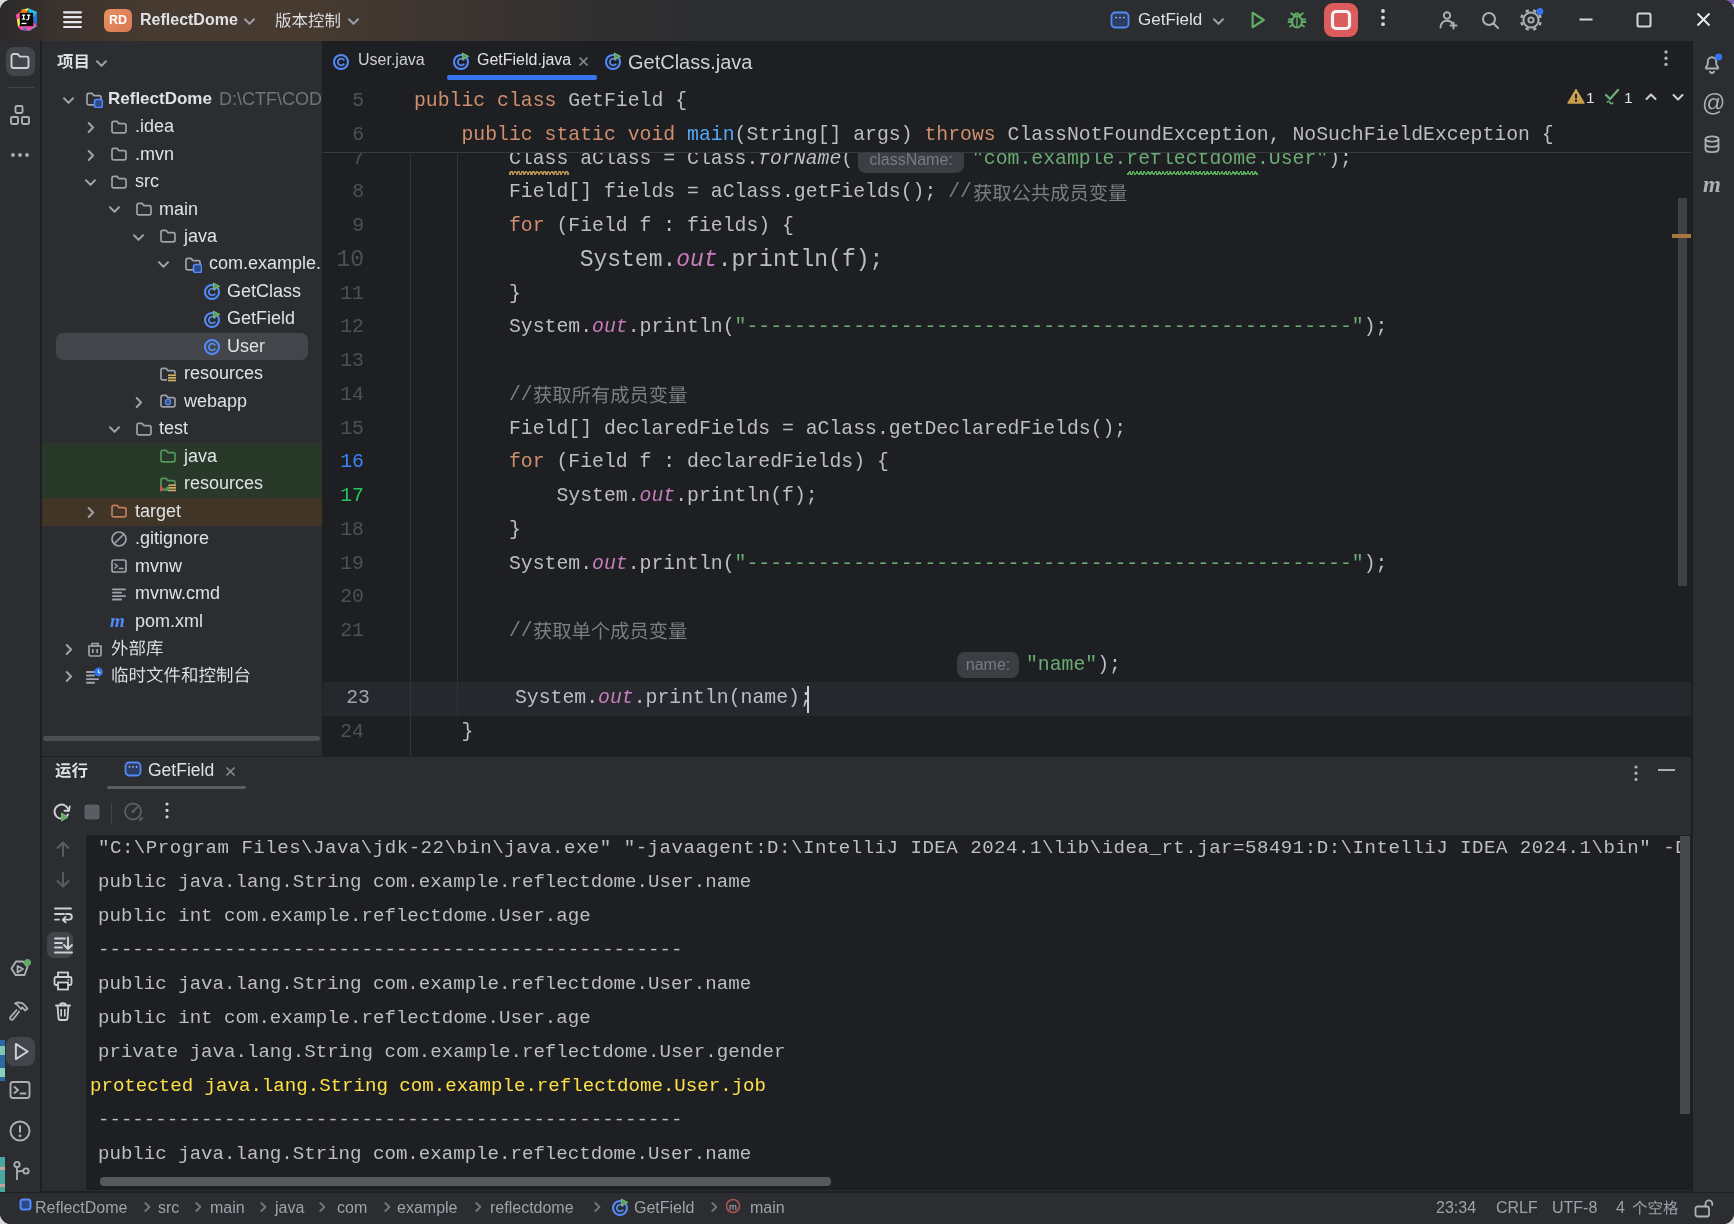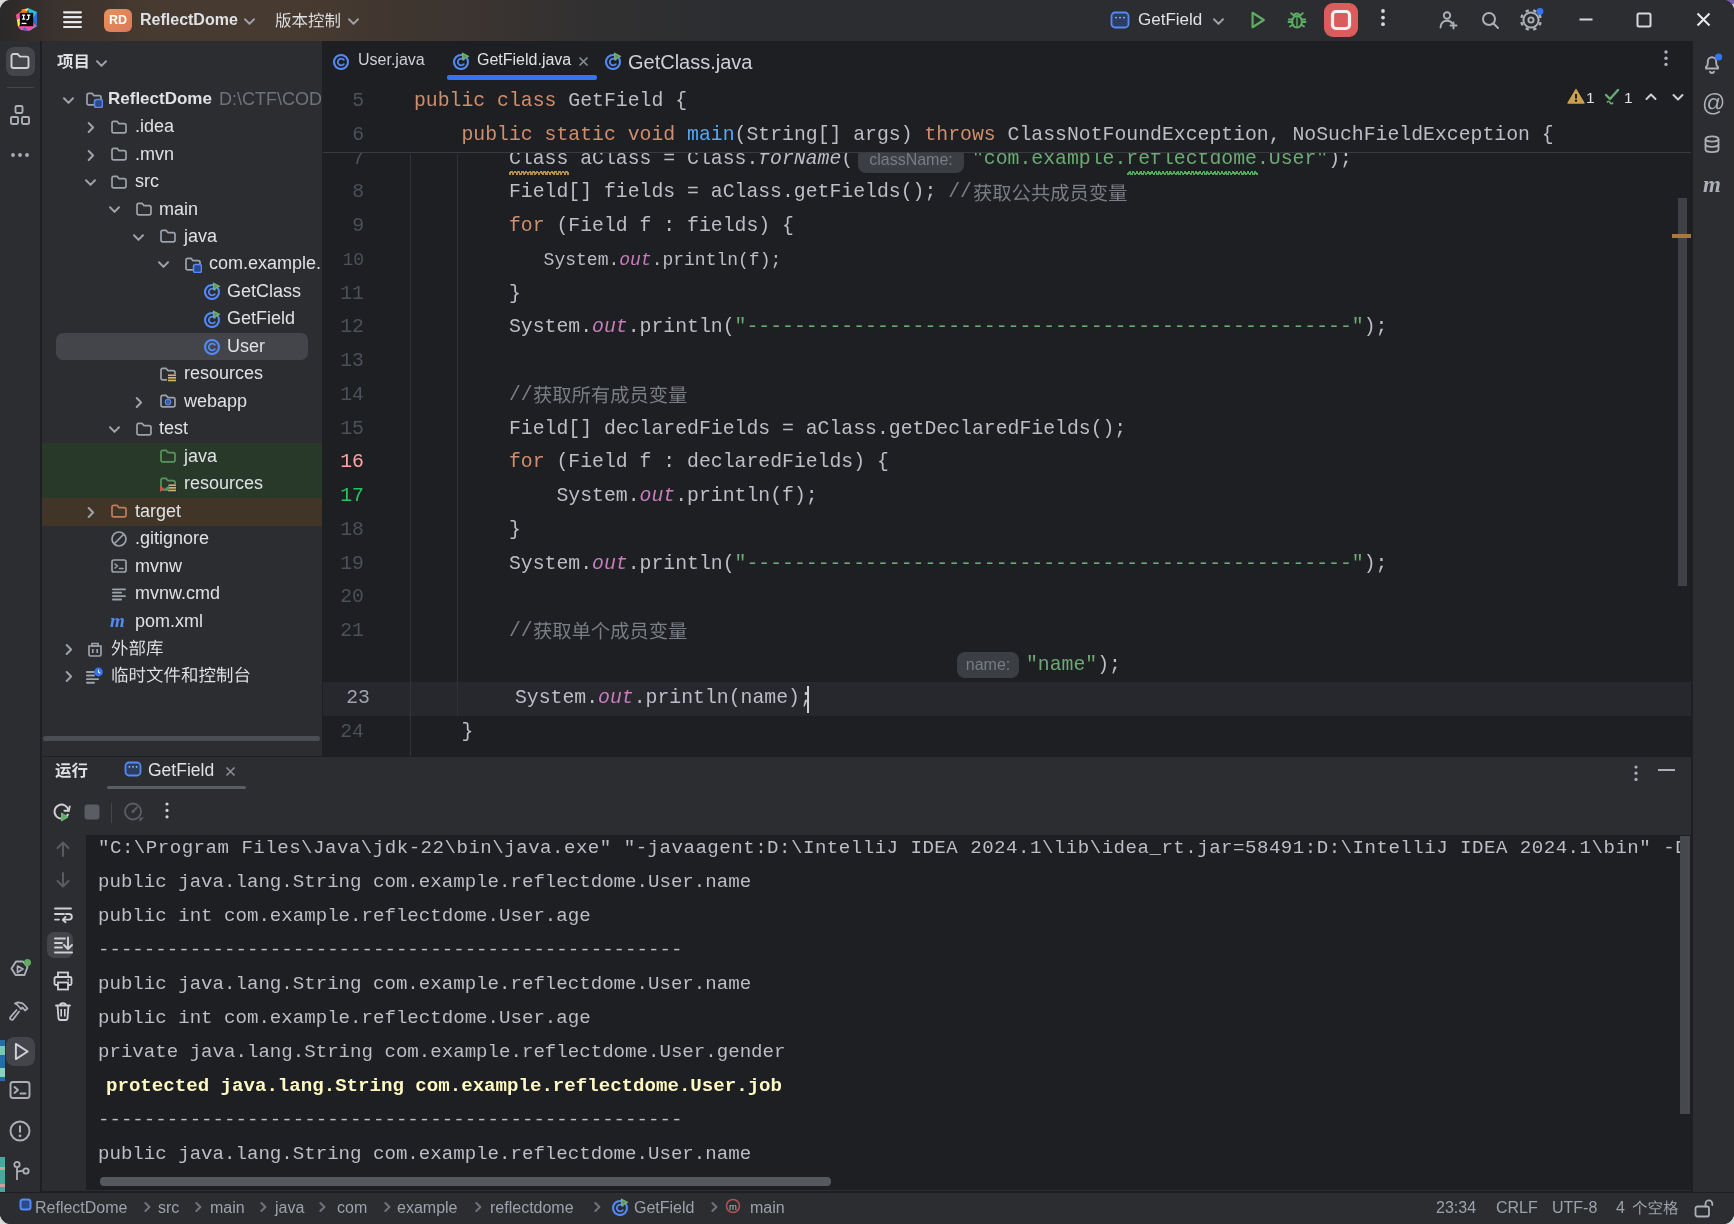--- a/index.html
+++ b/index.html
@@ -376,27 +376,27 @@
 <div class="abs" style="left:0;top:641.4px;width:1368px;height:33.7px;background:#26282E;"></div>
 <div class="abs" style="left:0;top:39px;width:1368px;height:73px;background:#1E1F22;border-bottom:1px solid #393B40;z-index:6;">
 <div class="abs mono" style="left:0;top:4px;height:34px;line-height:34px;font-size:19.79px;width:100%;"><span class="abs" style="right:1327px;color:#4B5059;">5</span><span class="abs" style="left:91px;color:#BCBEC4;"><span style="color:#CF8E6D">public</span> <span style="color:#CF8E6D">class</span> GetField {</span></div>
 <div class="abs mono" style="left:0;top:38px;height:34px;line-height:34px;font-size:19.79px;width:100%;"><span class="abs" style="right:1327px;color:#4B5059;">6</span><span class="abs" style="left:91px;color:#BCBEC4;">    <span style="color:#CF8E6D">public</span> <span style="color:#CF8E6D">static</span> <span style="color:#CF8E6D">void</span> <span style="color:#56A8F5">main</span>(String[] args) <span style="color:#CF8E6D">throws</span> ClassNotFoundException, NoSuchFieldException {</span></div>
 </div>
 <div class="abs" style="left:87px;top:113px;width:1px;height:603px;background:#313438;"></div>
 <div class="abs" style="left:134px;top:113px;width:1px;height:562px;background:#2F3237;"></div>
 <div class="abs mono" style="left:0;top:101.7px;height:33.7px;line-height:33.7px;font-size:19.79px;width:100%;"><span class="abs" style="right:1327px;color:#4B5059;">7</span><span class="abs" style="left:91px;color:#BCBEC4;">        Class aClass = Class.<span style="font-style:italic">forName</span>(</span></div>
 <div class="abs mono" style="left:0;top:135.4px;height:33.7px;line-height:33.7px;font-size:19.79px;width:100%;"><span class="abs" style="right:1327px;color:#4B5059;">8</span><span class="abs" style="left:91px;color:#BCBEC4;">        Field[] fields = aClass.getFields(); <span style="color:#7A7E85">//</span></span></div>
 <div class="abs mono" style="left:0;top:169.2px;height:33.7px;line-height:33.7px;font-size:19.79px;width:100%;"><span class="abs" style="right:1327px;color:#4B5059;">9</span><span class="abs" style="left:91px;color:#BCBEC4;">        <span style="color:#CF8E6D">for</span> (Field f : fields) {</span></div>
-<div class="abs mono" style="left:0;top:202.9px;height:33.7px;line-height:33.7px;font-size:18px;width:100%;"><span class="abs" style="right:1327px;color:#4B5059;">10</span><span class="abs" style="left:91px;color:#BCBEC4;">            System.<span style="color:#C77DBB;font-style:italic">out</span>.println(f);</span></div>
+<div class="abs mono" style="left:0;top:202.9px;height:33.7px;line-height:33.7px;font-size:23px;width:100%;"><span class="abs" style="right:1327px;color:#4B5059;">10</span><span class="abs" style="left:91px;color:#BCBEC4;">            System.<span style="color:#C77DBB;font-style:italic">out</span>.println(f);</span></div>
 <div class="abs mono" style="left:0;top:236.6px;height:33.7px;line-height:33.7px;font-size:19.79px;width:100%;"><span class="abs" style="right:1327px;color:#4B5059;">11</span><span class="abs" style="left:91px;color:#BCBEC4;">        }</span></div>
 <div class="abs mono" style="left:0;top:270.3px;height:33.7px;line-height:33.7px;font-size:19.79px;width:100%;"><span class="abs" style="right:1327px;color:#4B5059;">12</span><span class="abs" style="left:91px;color:#BCBEC4;">        System.<span style="color:#C77DBB;font-style:italic">out</span>.println(<span style="color:#6AAB73">"---------------------------------------------------"</span>);</span></div>
 <div class="abs mono" style="left:0;top:304.1px;height:33.7px;line-height:33.7px;font-size:19.79px;width:100%;"><span class="abs" style="right:1327px;color:#4B5059;">13</span><span class="abs" style="left:91px;color:#BCBEC4;"></span></div>
 <div class="abs mono" style="left:0;top:337.8px;height:33.7px;line-height:33.7px;font-size:19.79px;width:100%;"><span class="abs" style="right:1327px;color:#4B5059;">14</span><span class="abs" style="left:91px;color:#BCBEC4;">        <span style="color:#7A7E85">//</span></span></div>
 <div class="abs mono" style="left:0;top:371.5px;height:33.7px;line-height:33.7px;font-size:19.79px;width:100%;"><span class="abs" style="right:1327px;color:#4B5059;">15</span><span class="abs" style="left:91px;color:#BCBEC4;">        Field[] declaredFields = aClass.getDeclaredFields();</span></div>
-<div class="abs mono" style="left:0;top:405.3px;height:33.7px;line-height:33.7px;font-size:19.79px;width:100%;"><span class="abs" style="right:1327px;color:#fca5a5;">16</span><span class="abs" style="left:91px;color:#BCBEC4;">        <span style="color:#CF8E6D">for</span> (Field f : declaredFields) {</span></div>
+<div class="abs mono" style="left:0;top:405.3px;height:33.7px;line-height:33.7px;font-size:19.79px;width:100%;"><span class="abs" style="right:1327px;color:#3b82f6;">16</span><span class="abs" style="left:91px;color:#BCBEC4;">        <span style="color:#CF8E6D">for</span> (Field f : declaredFields) {</span></div>
 <div class="abs mono" style="left:0;top:439.0px;height:33.7px;line-height:33.7px;font-size:19.79px;width:100%;"><span class="abs" style="right:1327px;color:#22c55e;">17</span><span class="abs" style="left:91px;color:#BCBEC4;">            System.<span style="color:#C77DBB;font-style:italic">out</span>.println(f);</span></div>
 <div class="abs mono" style="left:0;top:472.7px;height:33.7px;line-height:33.7px;font-size:19.79px;width:100%;"><span class="abs" style="right:1327px;color:#4B5059;">18</span><span class="abs" style="left:91px;color:#BCBEC4;">        }</span></div>
 <div class="abs mono" style="left:0;top:506.5px;height:33.7px;line-height:33.7px;font-size:19.79px;width:100%;"><span class="abs" style="right:1327px;color:#4B5059;">19</span><span class="abs" style="left:91px;color:#BCBEC4;">        System.<span style="color:#C77DBB;font-style:italic">out</span>.println(<span style="color:#6AAB73">"---------------------------------------------------"</span>);</span></div>
 <div class="abs mono" style="left:0;top:540.2px;height:33.7px;line-height:33.7px;font-size:19.79px;width:100%;"><span class="abs" style="right:1327px;color:#4B5059;">20</span><span class="abs" style="left:91px;color:#BCBEC4;"></span></div>
 <div class="abs mono" style="left:0;top:573.9px;height:33.7px;line-height:33.7px;font-size:19.79px;width:100%;"><span class="abs" style="right:1327px;color:#4B5059;">21</span><span class="abs" style="left:91px;color:#BCBEC4;">        <span style="color:#7A7E85">//</span></span></div>
 <div class="abs mono" style="left:6px;top:641.4px;height:33.7px;line-height:33.7px;font-size:19.79px;width:100%;"><span class="abs" style="right:1327px;color:#A1A3AB;">23</span><span class="abs" style="left:91px;color:#BCBEC4;">        System.<span style="color:#C77DBB;font-style:italic">out</span>.println(name);</span></div>
 <div class="abs mono" style="left:0;top:675.1px;height:33.7px;line-height:33.7px;font-size:19.79px;width:100%;"><span class="abs" style="right:1327px;color:#4B5059;">24</span><span class="abs" style="left:91px;color:#BCBEC4;">    }</span></div>
 <div class="abs" style="left:535px;top:106px;width:106px;height:26px;border-radius:8px;background:#3B3E43;color:#787C83;font-size:16px;font-family:'Liberation Sans';line-height:26px;text-align:center;">className:</div>
 <div class="abs mono" style="left:649px;top:101.7px;line-height:33.7px;font-size:19.79px;color:#BCBEC4;"><span style="color:#6AAB73">"com.example.reflectdome.User"</span>);</div>
 <div class="abs" style="left:634px;top:611px;width:62px;height:26px;border-radius:8px;background:#3B3E43;color:#787C83;font-size:16px;font-family:'Liberation Sans';line-height:26px;text-align:center;">name:</div>
@@ -551,21 +551,21 @@
       </svg>
 </div>
 <div class="abs" style="left:86px;top:831px;width:1604px;height:352px;overflow:hidden;">
 <div class="abs mono" style="left:12px;top:0.0px;height:34px;line-height:34px;font-size:19.1px;color:#BCBEC4;letter-spacing:0.49px;">"C:\Program Files\Java\jdk-22\bin\java.exe" "-javaagent:D:\IntelliJ IDEA 2024.1\lib\idea_rt.jar=58491:D:\IntelliJ IDEA 2024.1\bin" -Dfile.encoding=UTF-8 -Dsun.stdout.enc</div>
 <div class="abs mono" style="left:12px;top:33.9px;height:34px;line-height:34px;font-size:19.1px;color:#BCBEC4;">public java.lang.String com.example.reflectdome.User.name</div>
 <div class="abs mono" style="left:12px;top:67.9px;height:34px;line-height:34px;font-size:19.1px;color:#BCBEC4;">public int com.example.reflectdome.User.age</div>
 <div class="abs mono" style="left:12px;top:101.8px;height:34px;line-height:34px;font-size:19.1px;color:#BCBEC4;">---------------------------------------------------</div>
 <div class="abs mono" style="left:12px;top:135.8px;height:34px;line-height:34px;font-size:19.1px;color:#BCBEC4;">public java.lang.String com.example.reflectdome.User.name</div>
 <div class="abs mono" style="left:12px;top:169.7px;height:34px;line-height:34px;font-size:19.1px;color:#BCBEC4;">public int com.example.reflectdome.User.age</div>
 <div class="abs mono" style="left:12px;top:203.6px;height:34px;line-height:34px;font-size:19.1px;color:#BCBEC4;">private java.lang.String com.example.reflectdome.User.gender</div>
-<div class="abs mono" style="left:20px;top:237.6px;height:34px;line-height:34px;font-size:19.1px;color:#fef9c3;font-weight:bold;">protected java.lang.String com.example.reflectdome.User.job</div>
+<div class="abs mono" style="left:4px;top:237.6px;height:34px;line-height:34px;font-size:19.1px;color:#fde047;">protected java.lang.String com.example.reflectdome.User.job</div>
 <div class="abs mono" style="left:12px;top:271.5px;height:34px;line-height:34px;font-size:19.1px;color:#BCBEC4;">---------------------------------------------------</div>
 <div class="abs mono" style="left:12px;top:305.5px;height:34px;line-height:34px;font-size:19.1px;color:#BCBEC4;">public java.lang.String com.example.reflectdome.User.name</div>
 </div>
 <div class="abs" style="left:1680px;top:836px;width:10px;height:278px;background:#45484D;"></div>
 <div class="abs" style="left:100px;top:1177px;width:731px;height:9px;border-radius:4px;background:#55585D;"></div>
 <div class="abs" style="left:0;top:1192px;width:1734px;height:32px;background:#2B2D30;border-top:1px solid #1E1F22;">
 <svg style="position:absolute;left:19px;top:5px;" width="13" height="13" viewBox="0 0 13 13" fill="none">
         <rect x="1.5" y="1.5" width="10" height="10" rx="2.5" fill="#2B4A8A" stroke="#548AF7" stroke-width="2"></rect>
       </svg>
 <div class="abs ui" style="left:35px;top:6px;font-size:16px;color:#9DA2AB;">ReflectDome</div>

